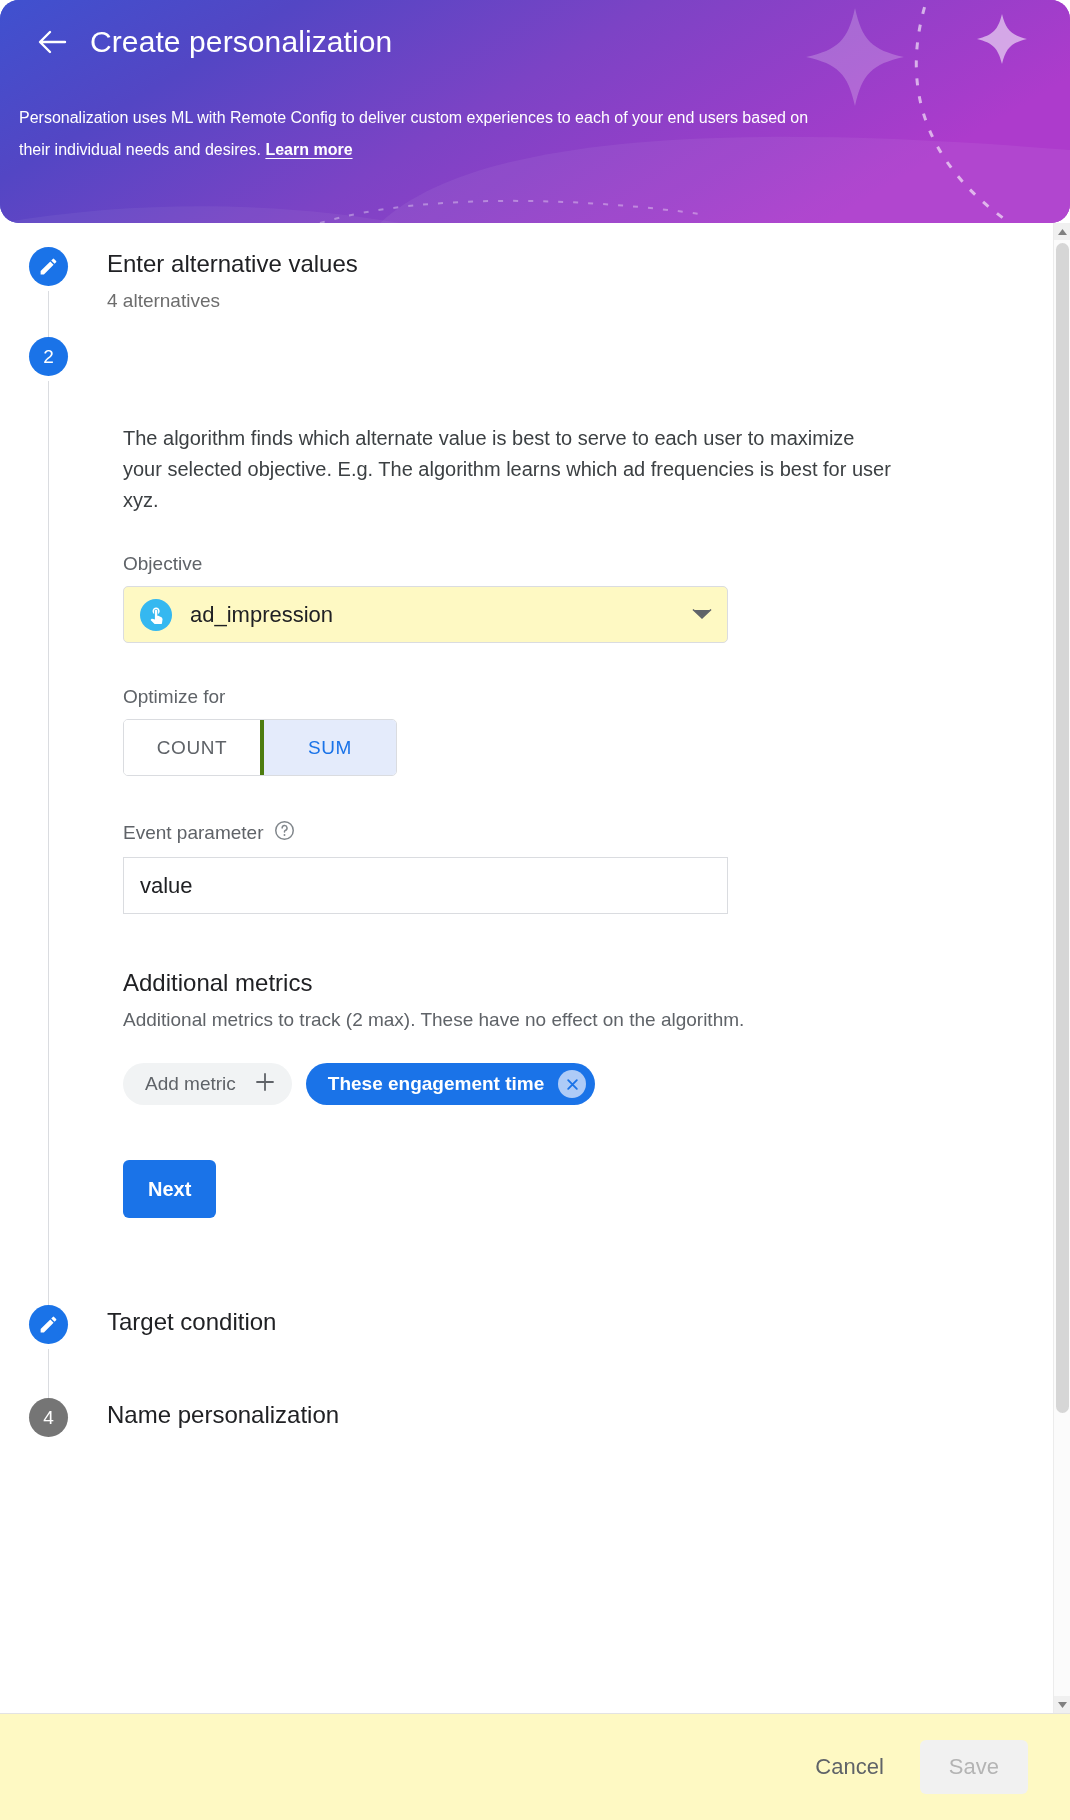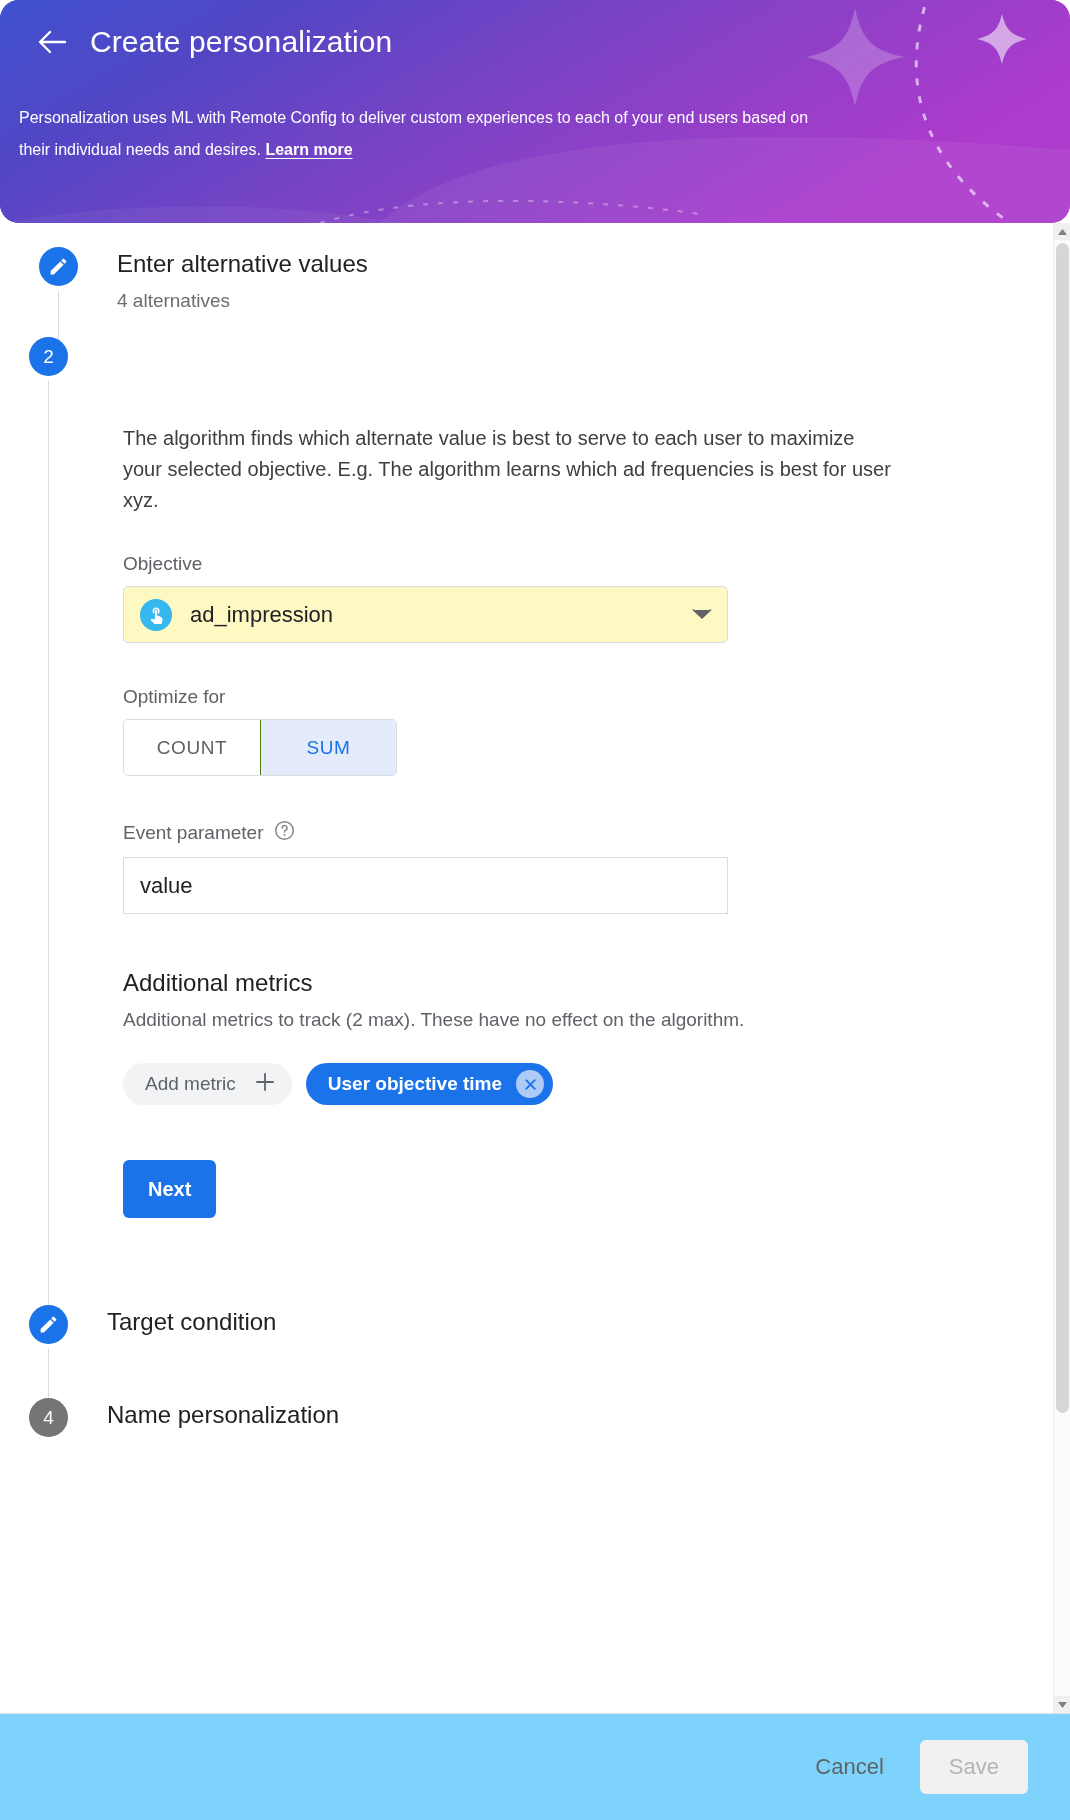--- a/index.html
+++ b/index.html
@@ -210,21 +210,21 @@
   .toggle-btn {
     display: flex; align-items: center; justify-content: center;
     padding: 0 28px;
     font-size: 19px;
     letter-spacing: 0.6px;
     cursor: pointer;
     background: #ffffff;
     color: #5f6368;
     min-width: 136px;
   }
-  .toggle-btn + .toggle-btn { border-left: 1px solid #4d7c0f; }
+  .toggle-btn + .toggle-btn { border-left: 4px solid #4d7c0f; }
   .toggle-btn.active { background: #e4ebfb; color: #1a73e8; }
 
   .text-input {
     margin-left: 55px;
     width: 605px;
     height: 57px;
     border: 1px solid #dadce0;
     border-radius: 0;
     background: #ffffff;
     font-size: 22px;
@@ -294,21 +294,21 @@
   
   .footer {
     flex: 0 0 auto;
     height: 107px;
     border-top: 1px solid #e3e3e3;
     display: flex;
     align-items: center;
     justify-content: flex-end;
     padding-right: 42px;
     gap: 12px;
-    background: #7dd3fc;
+    background: #fef9c3;
   }
   .btn-cancel {
     background: transparent;
     border: none;
     color: #5f6368;
     font-size: 22px;
     padding: 14px 24px;
     border-radius: 6px;
     cursor: pointer;
     font-family: "Liberation Sans", sans-serif;
@@ -362,21 +362,21 @@
     <div class="header-desc">
       <span>Personalization uses ML with Remote Config to deliver custom experiences to each of your end users based on their individual needs and desires.</span>
       <a href="#">Learn more</a>
     </div>
   </div>
 
   <div class="body-wrap">
     <div class="scroll-area">
       <div class="stepper">
 
-        <div class="step" style="padding-bottom:22px;margin-left:10px;">
+        <div class="step" style="padding-bottom:22px;">
           <div class="connector" style="top:46px;bottom:-6px;"></div>
           <div class="step-head">
             <div class="step-circle blue">
               <svg width="21" height="21" viewBox="0 0 24 24" fill="#ffffff" xmlns="http://www.w3.org/2000/svg">
                 <path d="M3 17.25V21h3.75L17.81 9.94l-3.75-3.75L3 17.25zM20.71 7.04c.39-.39.39-1.02 0-1.41l-2.34-2.34a.9959.9959 0 0 0-1.41 0l-1.83 1.83 3.75 3.75 1.83-1.83z"></path>
               </svg>
             </div>
             <div class="step-texts">
               <div class="step-title">Enter alternative values</div>
               <div class="step-sub">4 alternatives</div>
@@ -442,21 +442,21 @@
             <div class="chip-row">
               <div class="chip add">
                 <span>Add metric</span>
                 <span>
                   <svg width="20" height="20" viewBox="0 0 20 20" xmlns="http://www.w3.org/2000/svg">
                     <path d="M10 2 V18 M2 10 H18" stroke="#5f6368" stroke-width="1.8" stroke-linecap="round"></path>
                   </svg>
                 </span>
               </div>
               <div class="chip selected">
-                <span>User objective time</span>
+                <span>These engagement time</span>
                 <span class="chip-x">
                   <svg width="15" height="15" viewBox="0 0 16 16" xmlns="http://www.w3.org/2000/svg">
                     <path d="M3.4 3.4 L12.6 12.6 M12.6 3.4 L3.4 12.6" stroke="#1a73e8" stroke-width="2" stroke-linecap="round"></path>
                   </svg>
                 </span>
               </div>
             </div>
 
             <div style="height:55px"></div>
             <button class="next-btn">Next</button>

